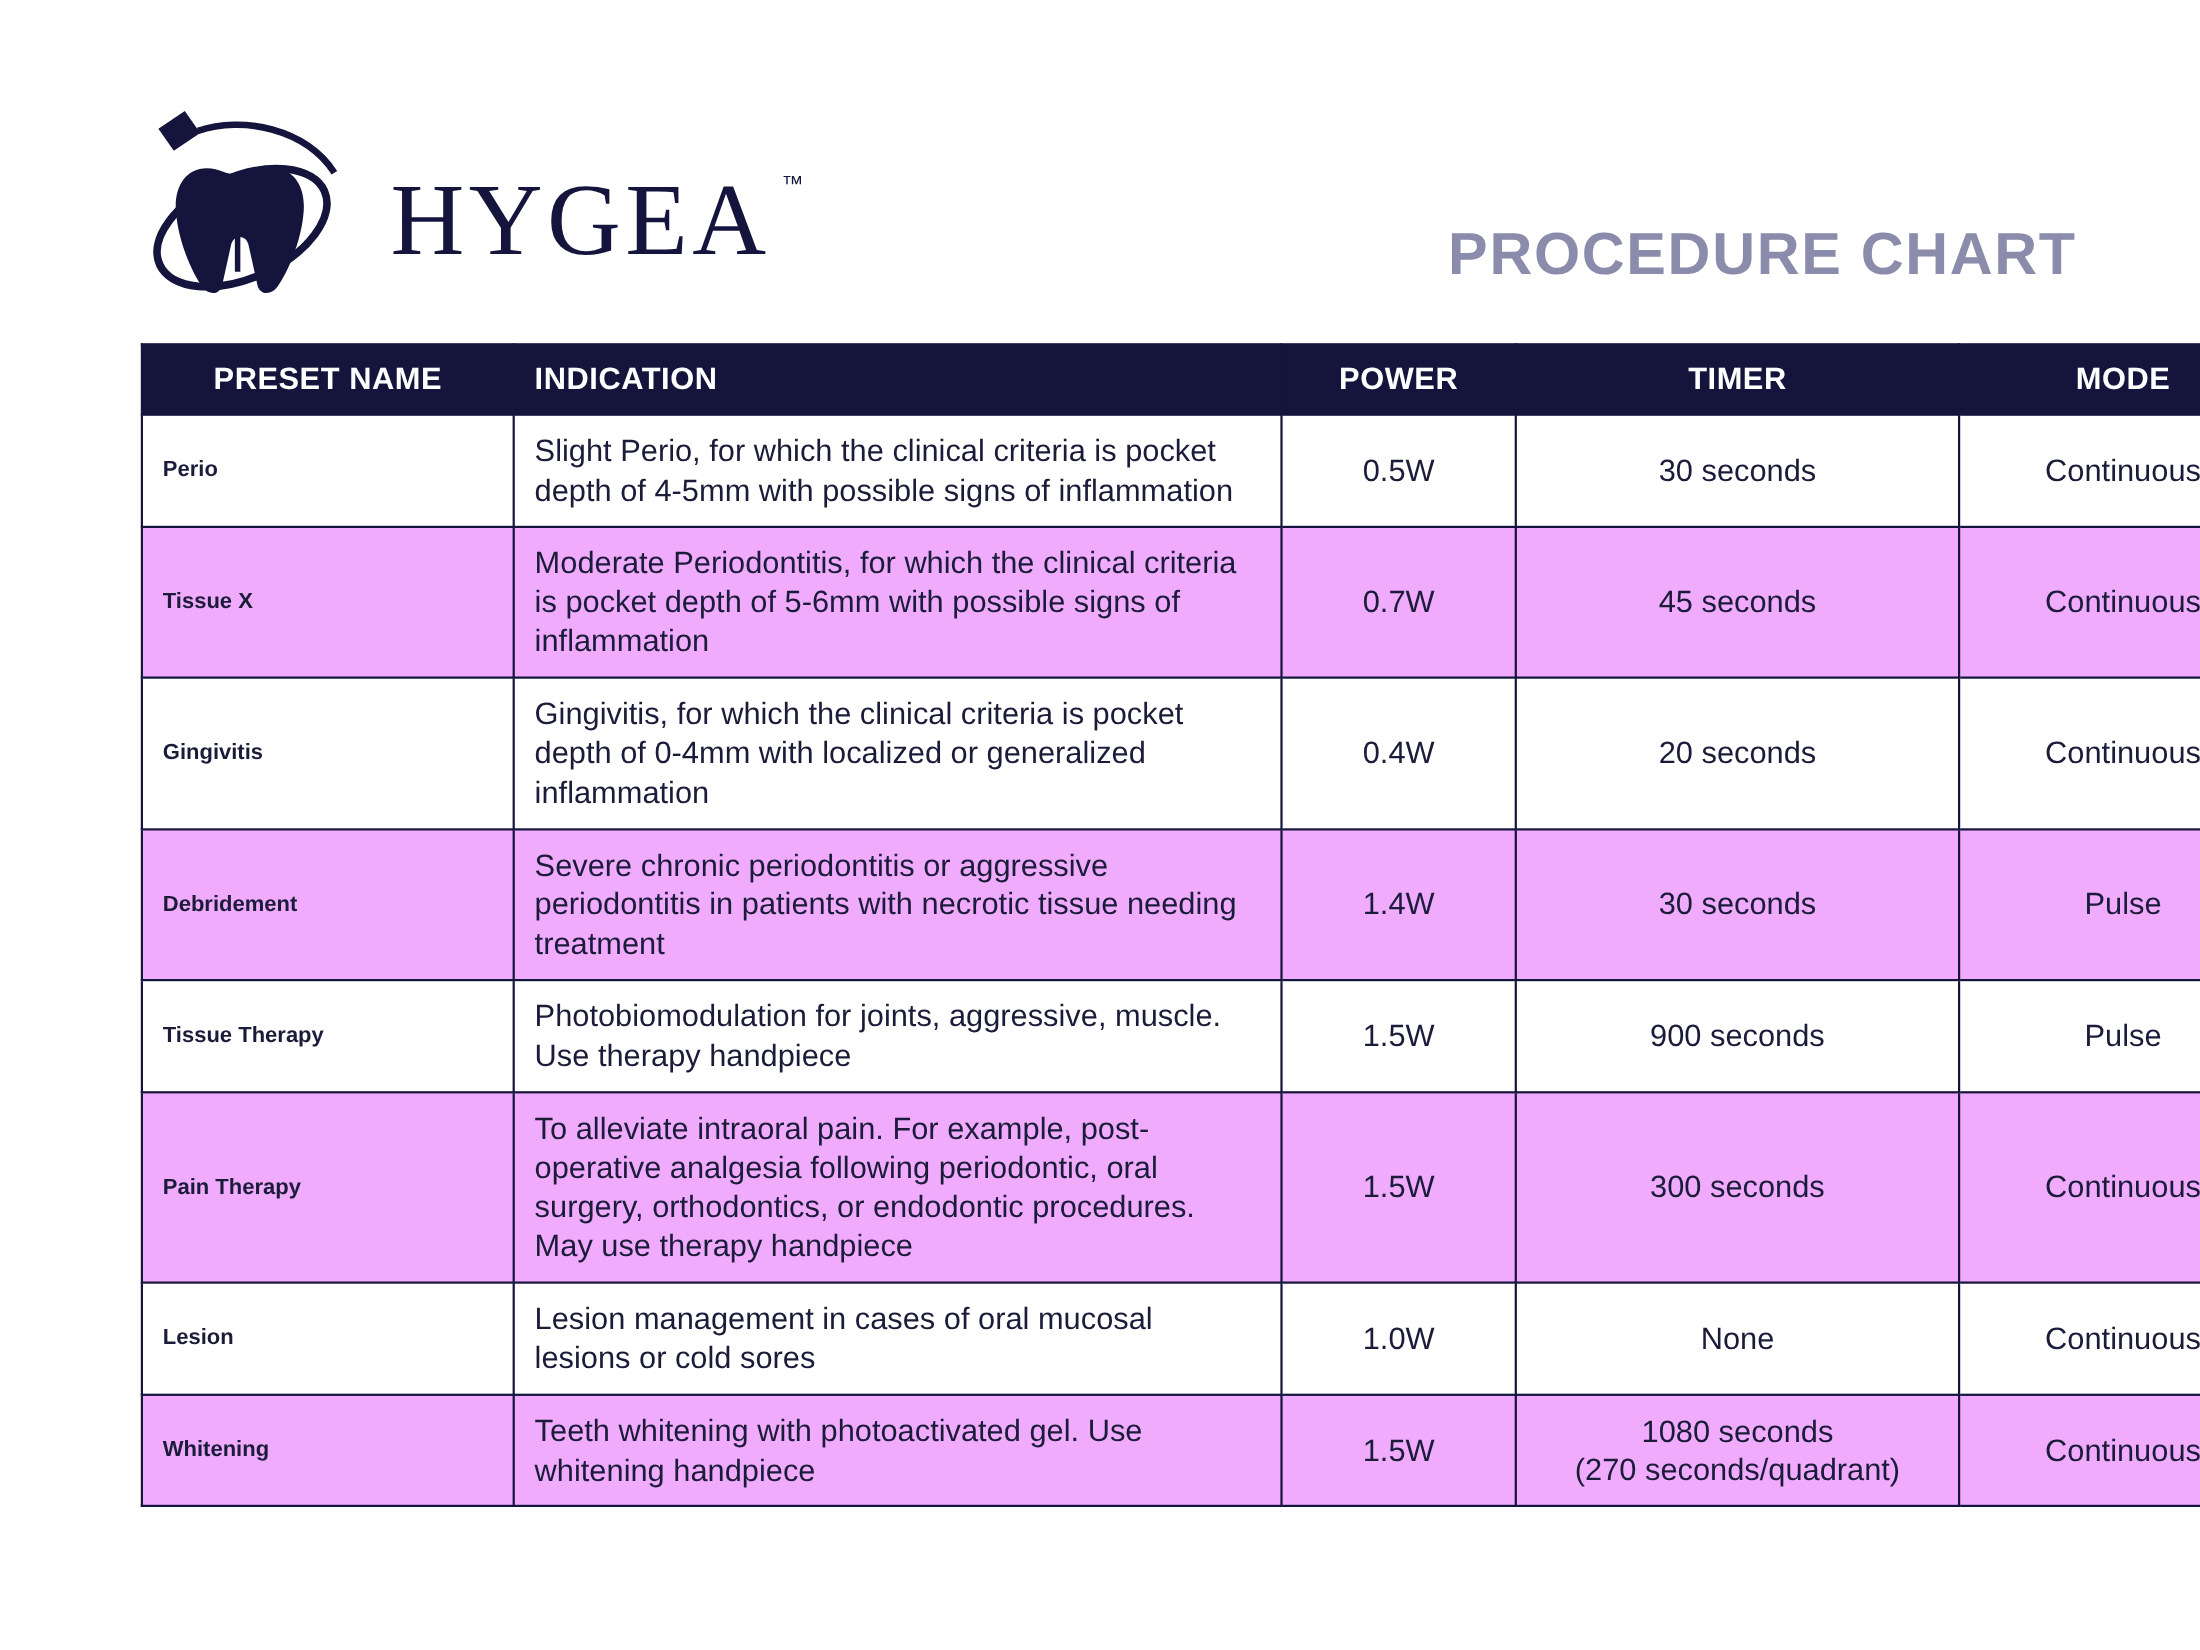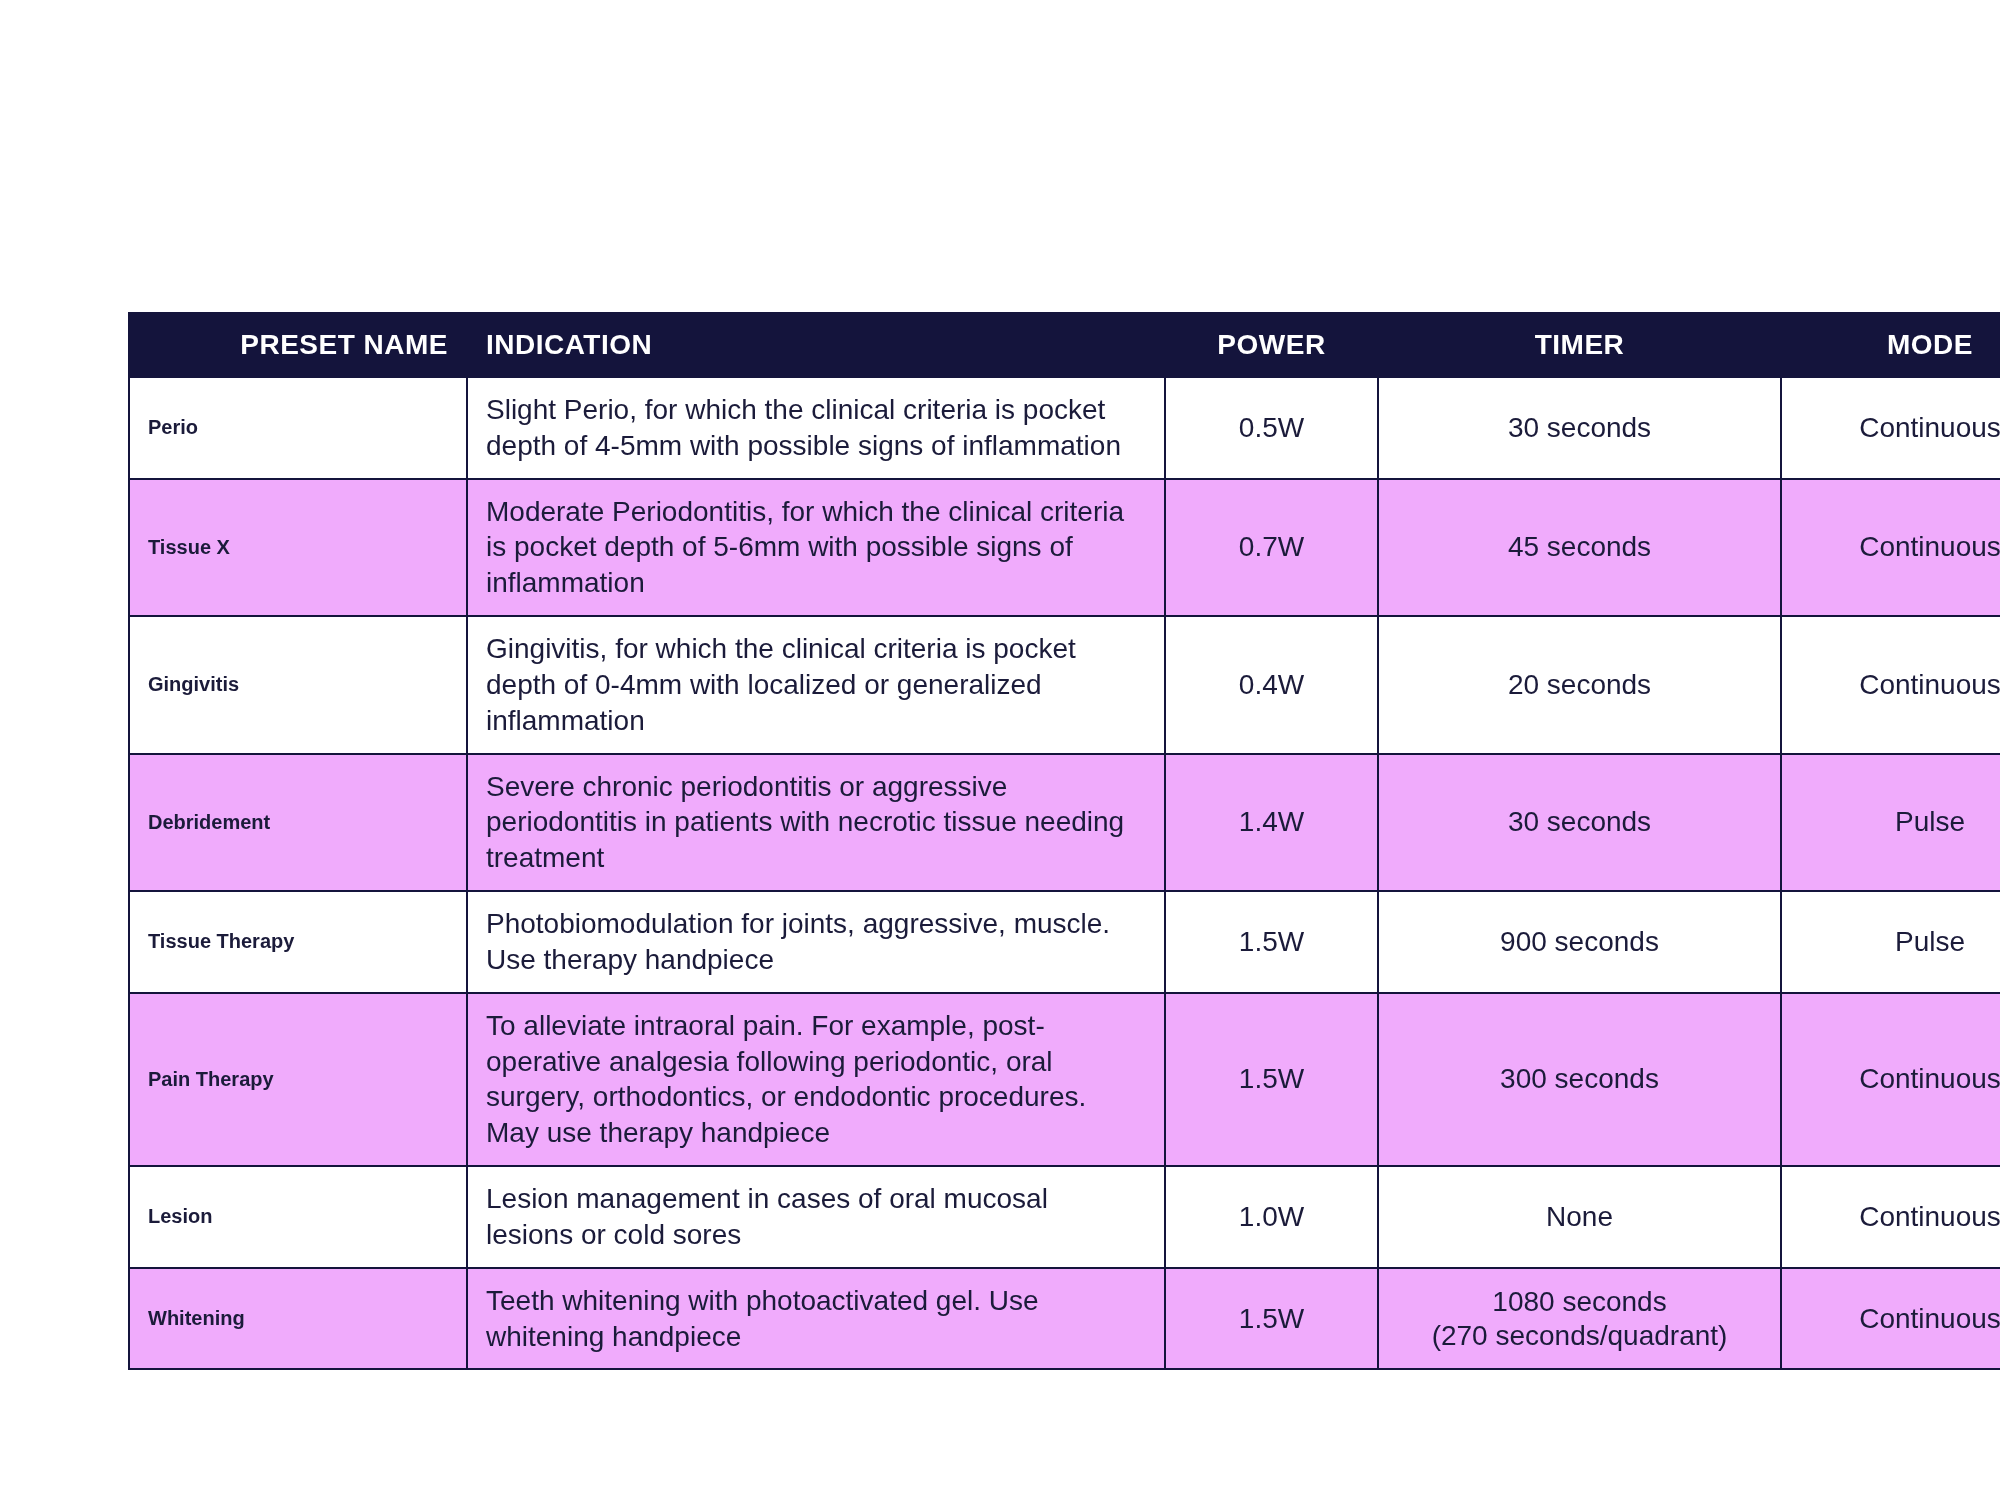--- a/index.html
+++ b/index.html
@@ -95,21 +95,21 @@
   thead th {
     background: #14143c;
     color: #ffffff;
     font-size: 28px;
     font-weight: bold;
     letter-spacing: 0.5px;
     height: 62px;
     padding: 0 18px;
     border-color: #14143c;
   }
-  th.c-preset { text-align: right; width: 300px; }
+  th.c-preset { text-align: center; width: 300px; }
   th.c-ind    { text-align: left; width: 660px; }
   th.c-pow    { width: 175px; }
   th.c-time   { text-align: center; width: 365px; }
   th.c-mode   { text-align: center; width: 260px; }
 
   tbody td {
     font-size: 28px;
     color: #1b1b3a;
     padding: 14px 18px;
   }
@@ -135,20 +135,44 @@
   .timer-sub {
     display: block;
     margin-top: 2px;
   }
 </style>
 </head>
 <body>
 
 <div class="page">
 
+  <div class="header">
+
+    <div class="brand">
+      <div class="brand-mark">
+        <svg viewBox="0 0 215 180" width="215" height="180" aria-hidden="true">
+
+          <path d="M60 58 C40 58 30 76 32 98 C34 124 46 152 56 166 C62 174 72 173 74 164 L82 128 C84 118 96 118 98 128 L106 164 C108 173 118 174 124 166 C134 152 146 124 148 98 C150 76 140 58 120 58 C108 58 104 64 90 64 C76 64 72 58 60 58 Z" fill="#14143c"></path>
+
+          <ellipse cx="92" cy="112" rx="82" ry="46" transform="rotate(-24 92 112)" fill="none" stroke="#14143c" stroke-width="7"></ellipse>
+
+          <path d="M16 22 L40 6 L54 26 L30 42 Z" fill="#14143c"></path>
+          <path d="M52 24 C92 10 150 22 176 62" fill="none" stroke="#14143c" stroke-width="6"></path>
+
+          <path d="M88 106 L88 152" stroke="#14143c" stroke-width="5"></path>
+        </svg>
+      </div>
+      <div class="brand-name">
+        <span>HYGEA</span>
+        <span class="brand-tm">™</span>
+      </div>
+    </div>
+
+    <div class="chart-title">PROCEDURE CHART</div>
+  </div>
 
   <div class="table-wrap">
     <table class="proc">
       <thead>
         <tr>
           <th class="c-preset">PRESET NAME</th>
           <th class="c-ind">INDICATION</th>
           <th class="c-pow">POWER</th>
           <th class="c-time">TIMER</th>
           <th class="c-mode">MODE</th>

